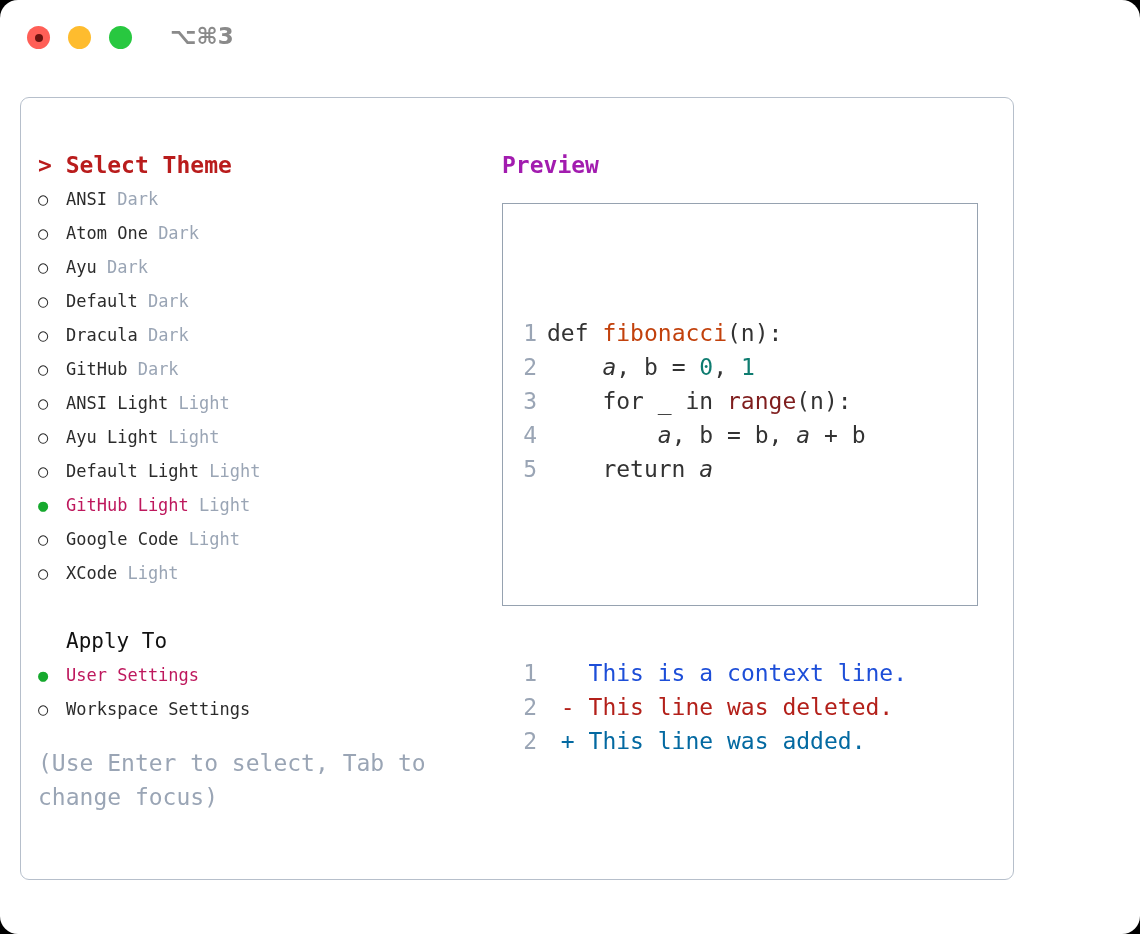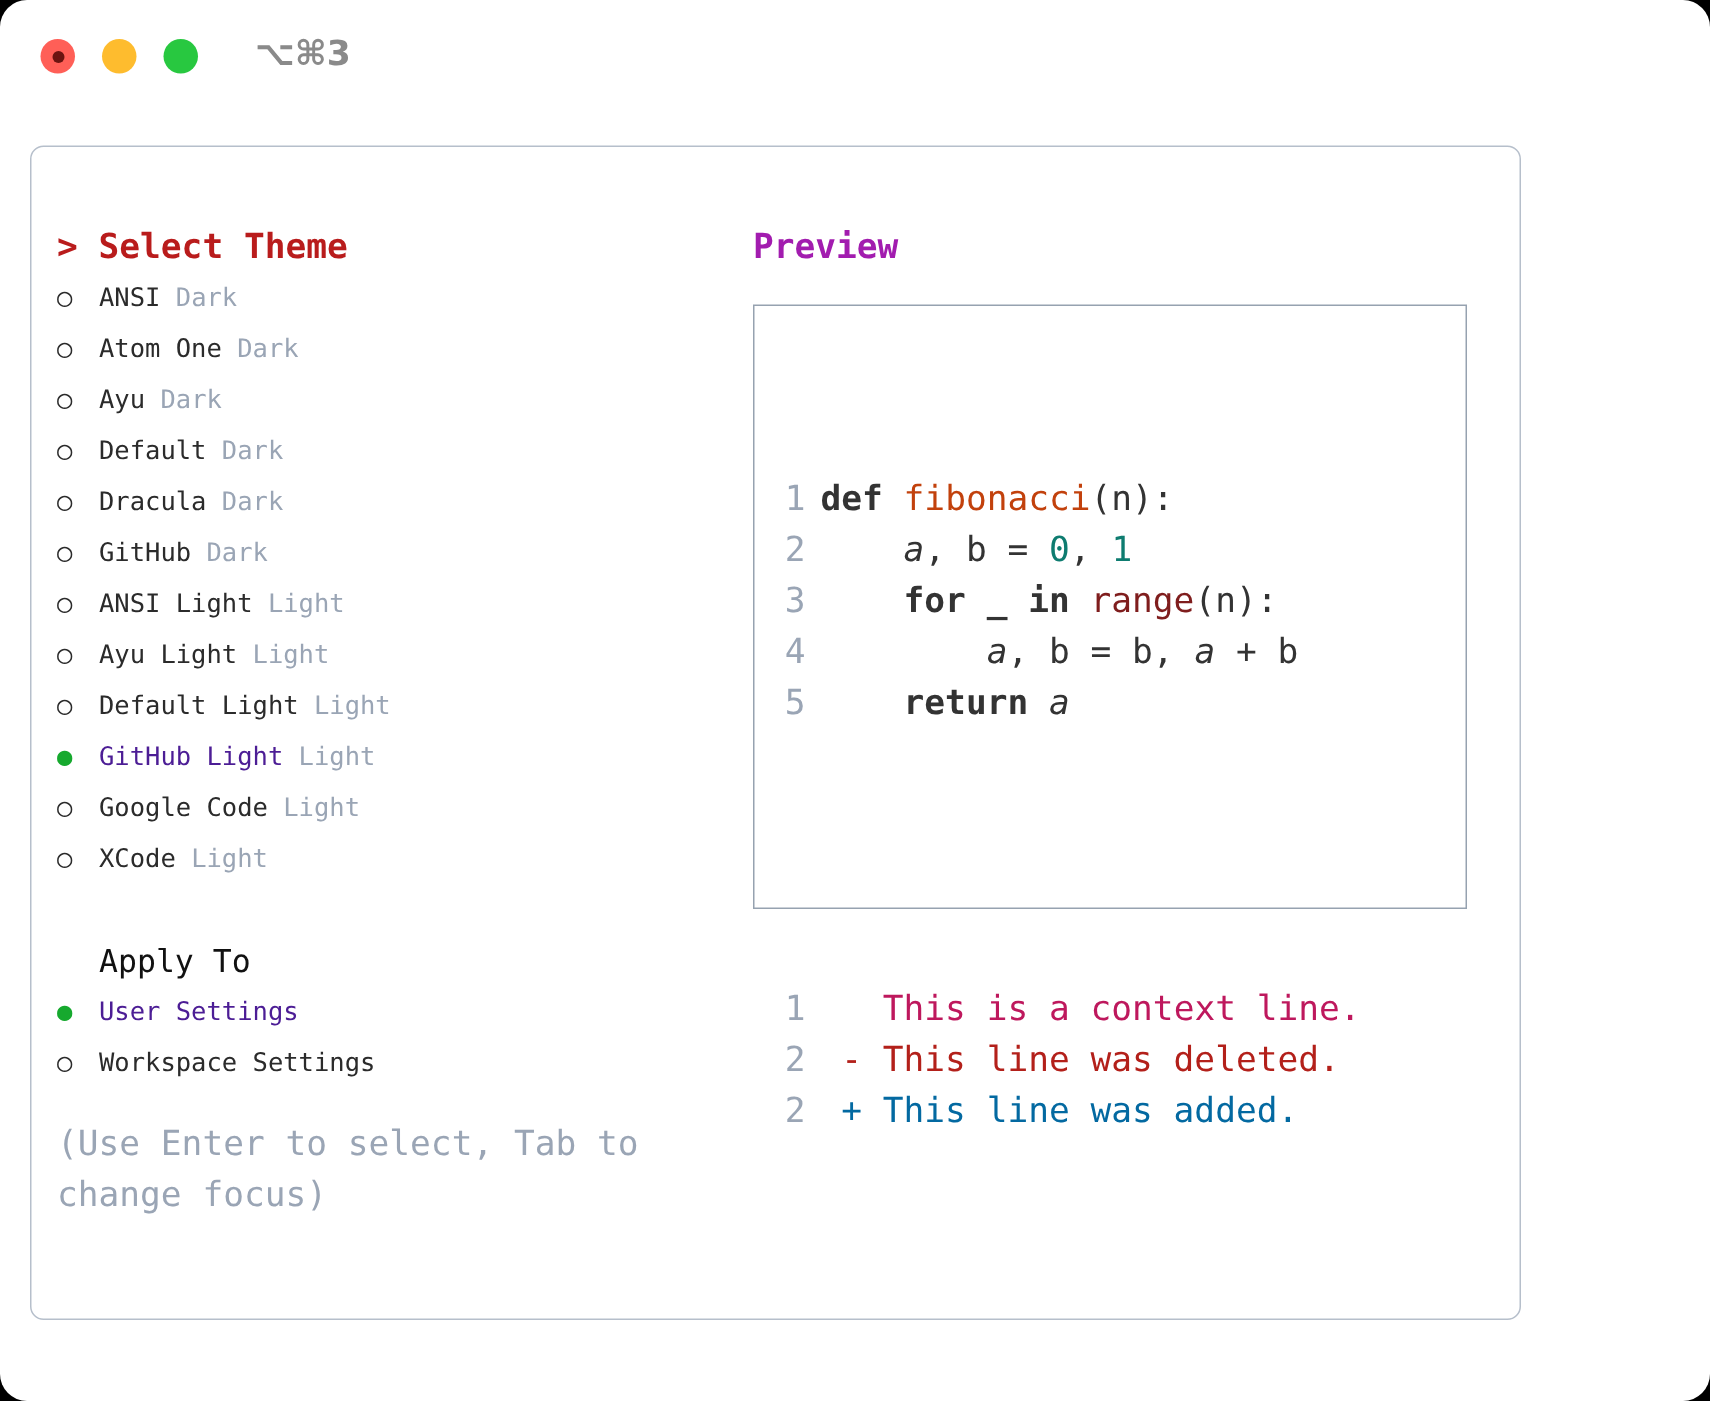--- a/index.html
+++ b/index.html
@@ -121,21 +121,21 @@
   }
   .opt .marker {
     display: inline-block;
     width: 28px;
     color: #2b2b2b;
   }
   .opt .name { color: #2b2b2b; }
   .opt .tag  { color: #9aa5b5; }
 
   .opt.selected .marker { color: #16a92e; }
-  .opt.selected .name   { color: #4c1d95; }
+  .opt.selected .name   { color: #be185d; }
 
   .spacer-row { height: 34px; }
 
   .hint {
     margin-top: 20px;
     font-size: 23px;
     line-height: 34px;
     color: #9aa5b5;
     width: 400px;
   }
@@ -175,26 +175,26 @@
     display: inline-block;
     width: 26px;
     text-align: right;
     color: #9aa5b5;
     margin-right: 10px;
   }
   .blank-line { height: 34px; }
 
   
   .t-plain { color: #333333; }
-  .t-kw    { color: #333333; font-weight: bold; }
+  .t-kw    { color: #333333; }
   .t-fn    { color: #c2410c; }
   .t-num   { color: #0e7c70; }
   .t-call  { color: #7f1d1d; }
   .t-var   { color: #333333; font-style: italic; }
-  .t-ctx   { color: #be185d; }
+  .t-ctx   { color: #1d4ed8; }
   .t-del   { color: #b3201a; }
   .t-add   { color: #0369a1; }
 </style>
 </head>
 <body>
 
 <div class="window">
 
   <div class="titlebar">
     <div class="lights">

